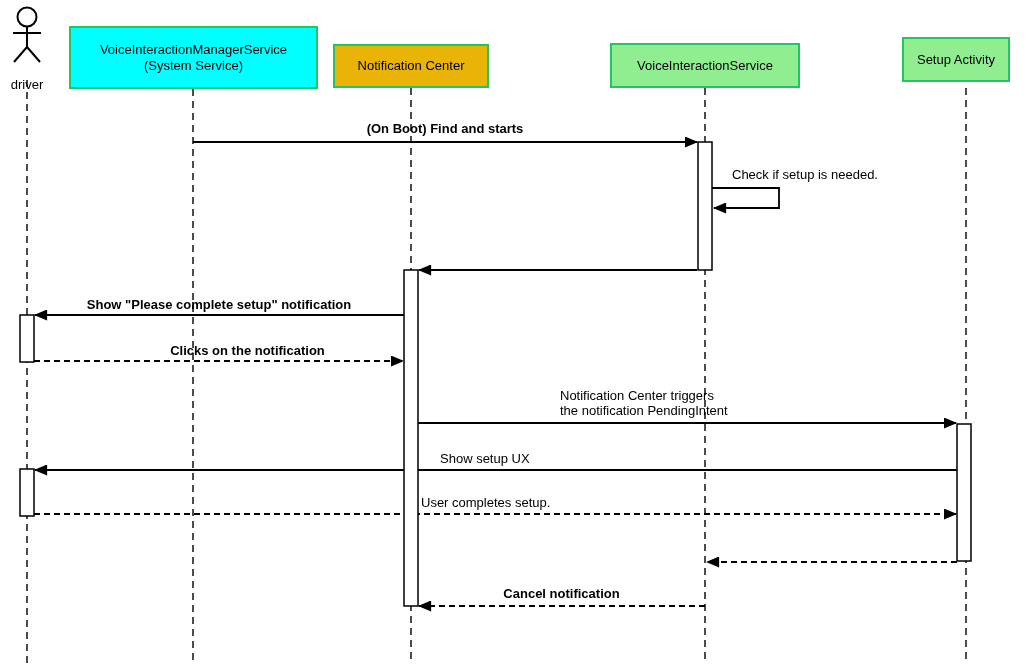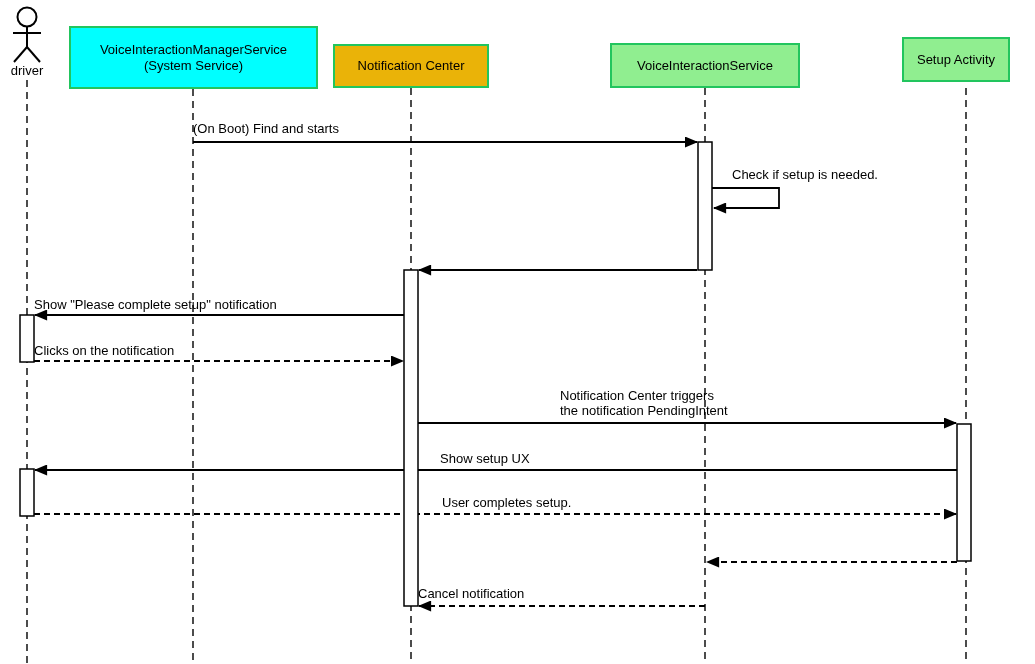--- a/index.html
+++ b/index.html
@@ -11,31 +11,31 @@
     position:absolute; border:2px solid #22c55e;
     display:flex; align-items:center; justify-content:center;
     text-align:center; font-size:13px; line-height:16px;
     white-space:pre-line;
   }
   .p-vims  { left:69px;  top:26px; width:249px; height:63px; }
   .p-nc    { left:333px; top:44px; width:156px; height:44px; }
   .p-vis   { left:610px; top:43px; width:190px; height:45px; }
   .p-setup { left:902px; top:37px; width:108px; height:45px; }
   .msg { position:absolute; font-size:13px; line-height:15px; white-space:pre-line; }
-  .center { text-align:left; }
+  .center { text-align:center;font-weight:bold; }
   .nowrap { white-space:nowrap; }
-  .actor-label { position:absolute; left:0; top:63px; width:54px; text-align:center; font-size:13px; }
+  .actor-label { position:absolute; left:0; top:77px; width:54px; text-align:center; font-size:13px; }
   .m1  { left:193px; top:121px; width:504px; }
   .m2  { left:732px; top:167px; }
   .m3  { left:440px; top:234px; }
   .m4  { left:34px;  top:297px; width:370px; }
-  .m5  { left:34px;  top:343px; width:447px; }
+  .m5  { left:24px;  top:343px; width:447px; }
   .m6  { left:560px; top:388px; }
   .m7  { left:440px; top:451px; }
-  .m8  { left:442px; top:495px; }
+  .m8  { left:421px; top:495px; }
   .m9  { left:706px; top:541px; width:251px; }
   .m10 { left:418px; top:586px; width:287px; }
   .life   { stroke:#000; stroke-width:1.4; stroke-dasharray:7 5; fill:none; }
   .arrow  { stroke:#000; stroke-width:1.8; fill:none; }
   .dashed { stroke-dasharray:6 4; }
   .bar    { fill:#fff; stroke:#000; stroke-width:1.5; }
   .actor  { stroke:#000; stroke-width:2; fill:none; }
 </style>
 </head>
 <body>

